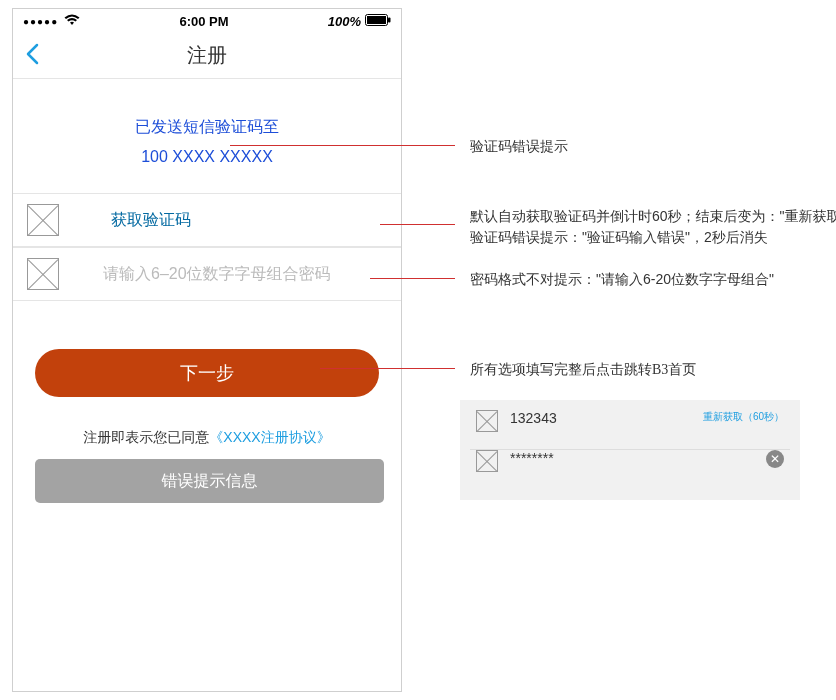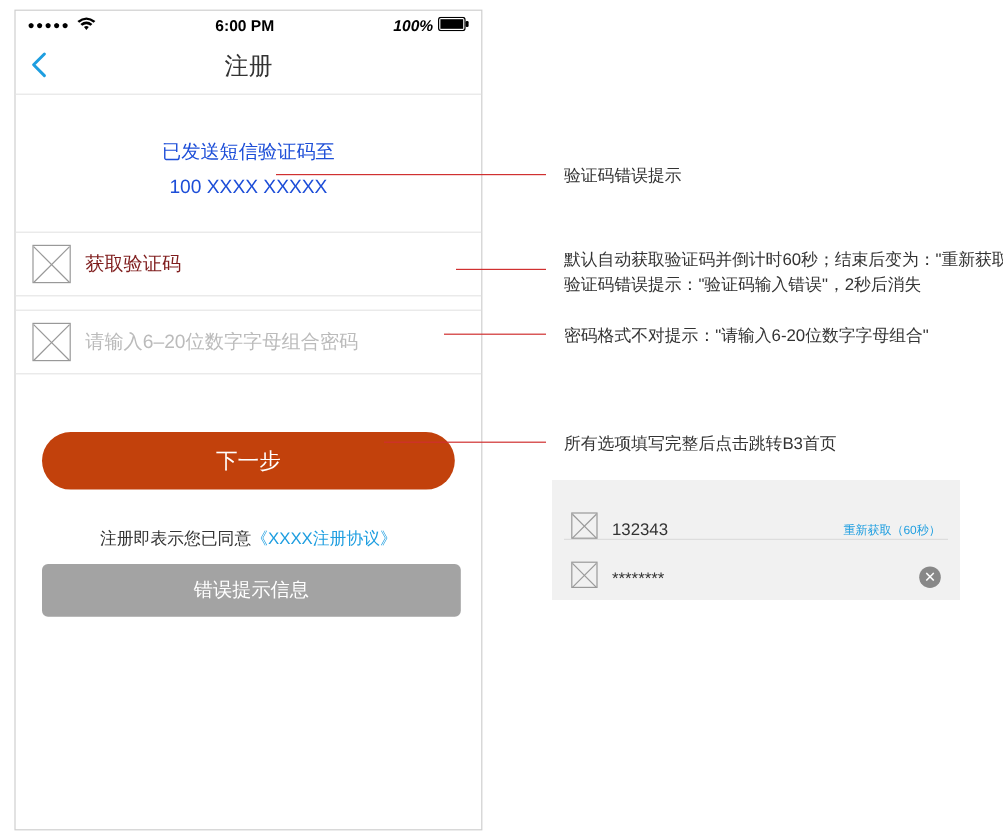--- a/index.html
+++ b/index.html
@@ -66,21 +66,21 @@
     .info-line2 { font-size: 16px; }
     .row {
       display: flex;
       align-items: center;
       height: 54px;
       border-top: 1px solid #e5e5e5;
       border-bottom: 1px solid #e5e5e5;
       padding: 0 14px;
       margin-top: -1px;
     }
-    .row + .row { margin-top: 11px; }
+    .row + .row { margin-top: 0; gap: 32px; }
     .ph-icon {
       width: 32px;
       height: 32px;
       border: 1.5px solid #999;
       margin-right: 12px;
       position: relative;
       flex-shrink: 0;
     }
     .ph-icon::before, .ph-icon::after {
       content: "";
@@ -91,21 +91,22 @@
     }
     .ph-icon::before { transform: rotate(45deg) scaleX(1.41); }
     .ph-icon::after { transform: rotate(-45deg) scaleX(1.41); }
     .row-label {
       flex: 1;
       font-size: 16px;
       color: #bbb;
     }
     .row-action {
       font-size: 16px;
-      color: #7f1d1d;
+      color: #0369a1;
+      margin-left: 40px;
     }
     .btn-primary {
       margin: 48px 22px 0 22px;
       height: 48px;
       background: #c2410c;
       color: #fff;
       border-radius: 999px;
       display: flex;
       align-items: center;
       justify-content: center;
@@ -146,21 +147,21 @@
     .example-box {
       position: absolute;
       left: 460px;
       top: 400px;
       width: 340px;
       background: #f1f1f1;
       padding: 10px 10px;
     }
     .ex-row {
       display: flex;
-      align-items: flex-end;
+      align-items: flex-start;
       height: 40px;
       border-bottom: 1px solid #ddd;
       padding: 0 6px;
     }
     .ex-row:last-child { border-bottom: none; }
     .ex-icon {
       width: 22px;
       height: 22px;
       border: 1.2px solid #999;
       margin-right: 12px;
@@ -252,21 +253,21 @@
 
 <div class="anno" style="left:470px; top:136px;">验证码错误提示</div>
 
 <div class="anno" style="left:470px; top:206px;">
   <div>默认自动获取验证码并倒计时60秒；结束后变为："重新获取"</div>
   <div>验证码错误提示："验证码输入错误"，2秒后消失</div>
 </div>
 
 <div class="anno" style="left:470px; top:269px;">密码格式不对提示："请输入6-20位数字字母组合"</div>
 
-<div class="anno" style="left:470px; top:359px;">所有选项填写完整后点击跳转B3首页</div>
+<div class="anno" style="left:470px; top:359px;font-family:Liberation Serif, serif;">所有选项填写完整后点击跳转B3首页</div>
 
 <div class="example-box">
   <div class="ex-row">
     <div class="ex-icon"></div>
     <div class="ex-text">132343</div>
     <div class="ex-action">重新获取（60秒）</div>
   </div>
   <div class="ex-row">
     <div class="ex-icon"></div>
     <div class="ex-text">********</div>

